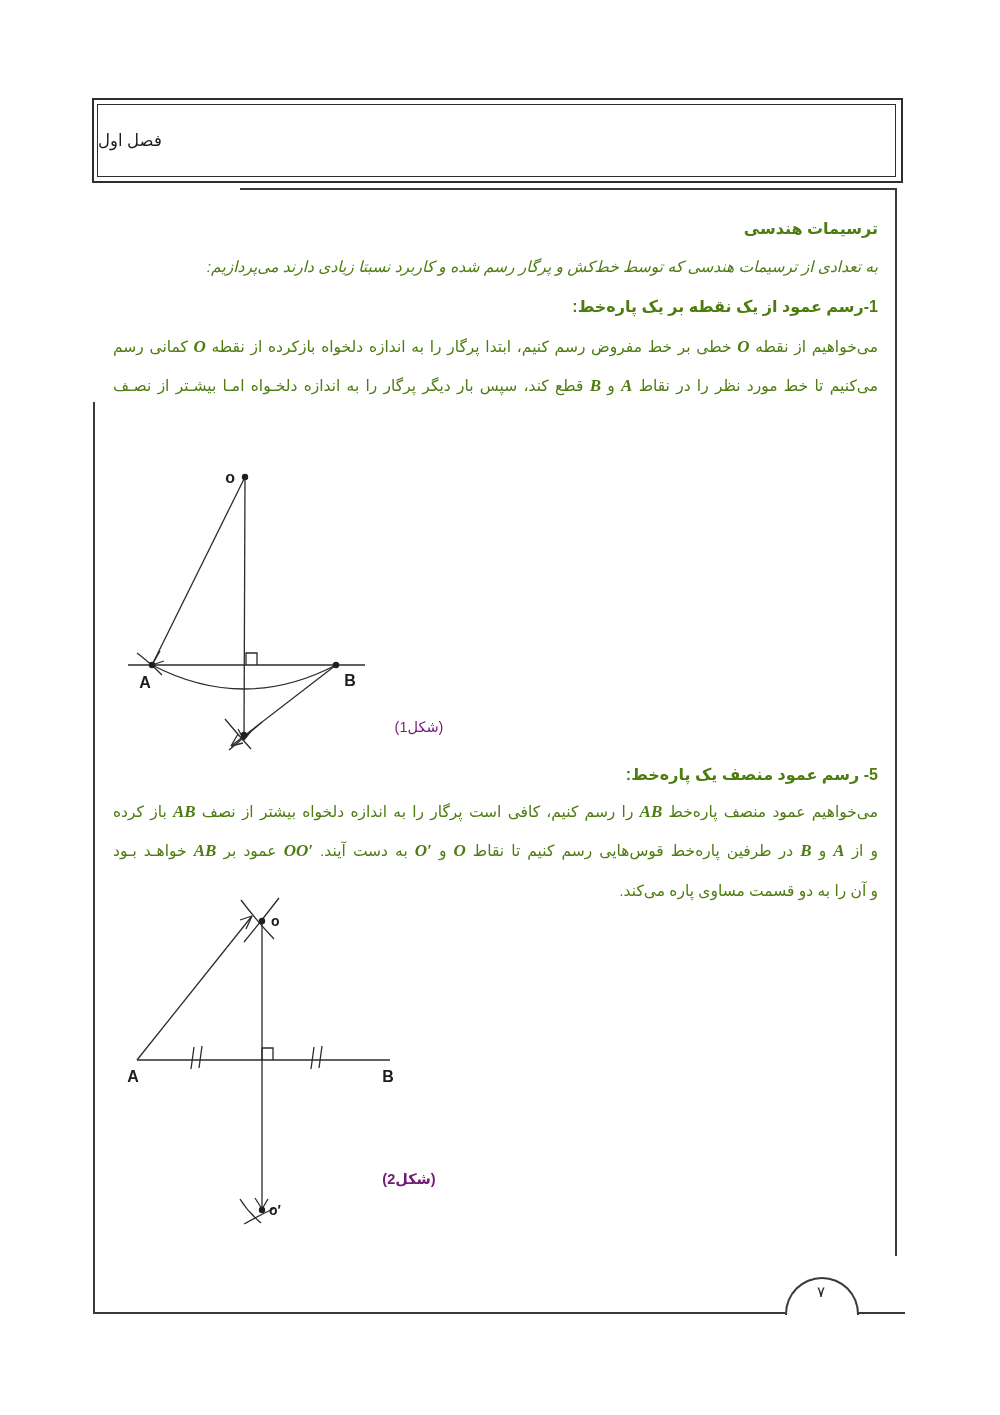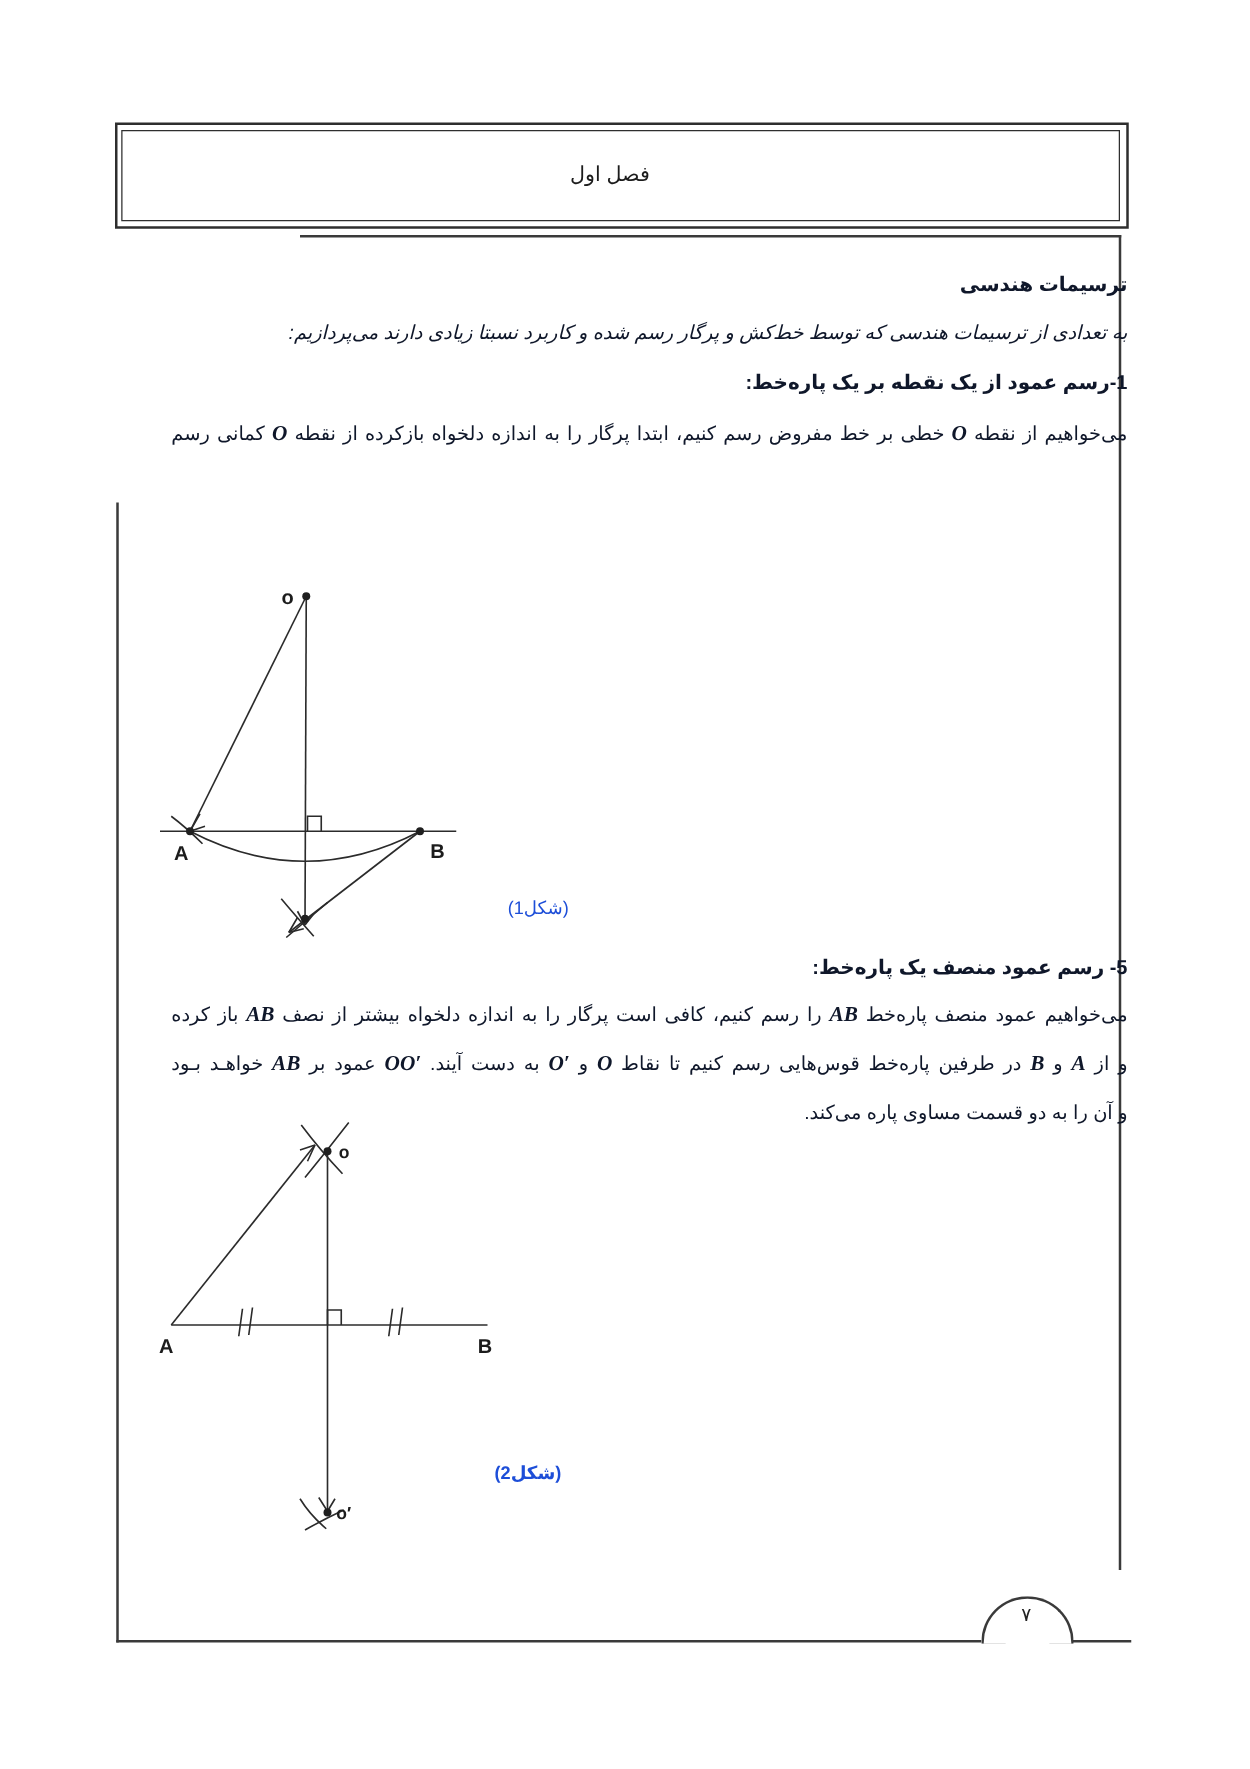--- a/index.html
+++ b/index.html
@@ -2,35 +2,35 @@
 <html lang="fa"><head>
 <meta charset="utf-8">
 <style>
   html,body{margin:0;padding:0;background:#ffffff;}
   .page{position:relative;width:1000px;height:1415px;background:#ffffff;overflow:hidden;
         font-family:"Liberation Sans","DejaVu Sans",sans-serif;color:#1c1c1c;}
   
   .hdr-outer{position:absolute;left:92px;top:98px;width:807px;height:81px;border:2px solid #2e2e2e;}
   .hdr-inner{position:absolute;left:97px;top:104px;width:797px;height:71px;border:1.5px solid #2e2e2e;}
   .hdr-text{position:absolute;left:98px;top:104px;width:780px;height:86px;line-height:73px;
-            direction:rtl;text-align:center;padding-left:0;font-size:16.5px;}
+            direction:rtl;text-align:left;padding-left:0;font-size:16.5px;}
   
   .ln{position:absolute;background:#3a3a3a;}
   .bump{position:absolute;left:785px;top:1277px;width:70px;height:36px;border:2px solid #3a3a3a;
         border-bottom:none;border-radius:38px 38px 0 0;background:#fff;}
   .pagenum{position:absolute;left:799px;top:1283px;width:44px;text-align:center;font-size:15px;color:#222;}
   
-  .t{position:absolute;direction:rtl;font-size:15.5px;line-height:30px;color:#0f172a;margin-left:24px;}
+  .t{position:absolute;direction:rtl;font-size:15.5px;line-height:30px;color:#4d7c0f;}
   .w{left:113px;width:765px;}
   .just{text-align:justify;text-align-last:justify;}
   .right{text-align:right;}
   .b{font-weight:bold;font-size:16px;}
   .mathv{font-family:"Liberation Serif","DejaVu Serif",serif;font-style:italic;font-weight:bold;
          font-size:17px;letter-spacing:0;}
-  .cap{position:absolute;direction:rtl;font-size:14.5px;color:#1d4ed8;}
+  .cap{position:absolute;direction:rtl;text-align:center;font-size:14.5px;color:#701a75;}
   .fig{position:absolute;}
   .fig svg{display:block;}
   .fl{font-family:"Liberation Sans","DejaVu Sans",sans-serif;font-weight:bold;font-size:16px;fill:#1c1c1c;}
   .fls{font-size:14px;}
 </style>
 </head>
 <body>
 
 <div class="page">
 
@@ -44,20 +44,21 @@
   <div class="ln" style="left:93px;top:1312px;width:692px;height:2px;"></div>
   <div class="ln" style="left:855px;top:1312px;width:50px;height:2px;"></div>
   <div class="bump"></div>
   <div class="pagenum">۷</div>
 
   <div class="t w right b" style="top:214px;">ترسیمات هندسی</div>
   <div class="t w right" style="top:252px;font-style:italic;">به تعدادی از ترسیمات هندسی که توسط خط‌کش و پرگار رسم شده و کاربرد نسبتا زیادی دارند می‌پردازیم:</div>
 
   <div class="t w right b" style="top:292px;">1-رسم عمود از یک نقطه بر یک پاره‌خط:</div>
   <div class="t w just" style="top:332px;">می‌خواهیم از نقطه <span class="mathv">O</span> خطی بر خط مفروض رسم کنیم، ابتدا پرگار را به اندازه دلخواه بازکرده از نقطه <span class="mathv">O</span> کمانی رسم</div>
+  <div class="t w just" style="top:371px;">می‌کنیم تا خط مورد نظر را در نقاط <span class="mathv">A</span> و <span class="mathv">B</span> قطع کند، سپس بار دیگر پرگار را به اندازه دلخـواه امـا بیشـتر از نصـف</div>
 
   <div class="fig" style="left:105px;top:455px;width:345px;height:300px;">
     <svg width="345" height="300" viewBox="0 0 345 300">
       <g stroke="#2b2b2b" stroke-width="1.3" fill="none">
         <line x1="140" y1="22" x2="139" y2="285"></line>
         <line x1="140" y1="22" x2="47" y2="210"></line>
         <path d="M47,210 L55,196 M47,210 L59,206"></path>
         <line x1="23" y1="210" x2="260" y2="210"></line>
         <path d="M47,210 Q139,258 231,210"></path>
         <line x1="231" y1="210" x2="126" y2="291"></line>

